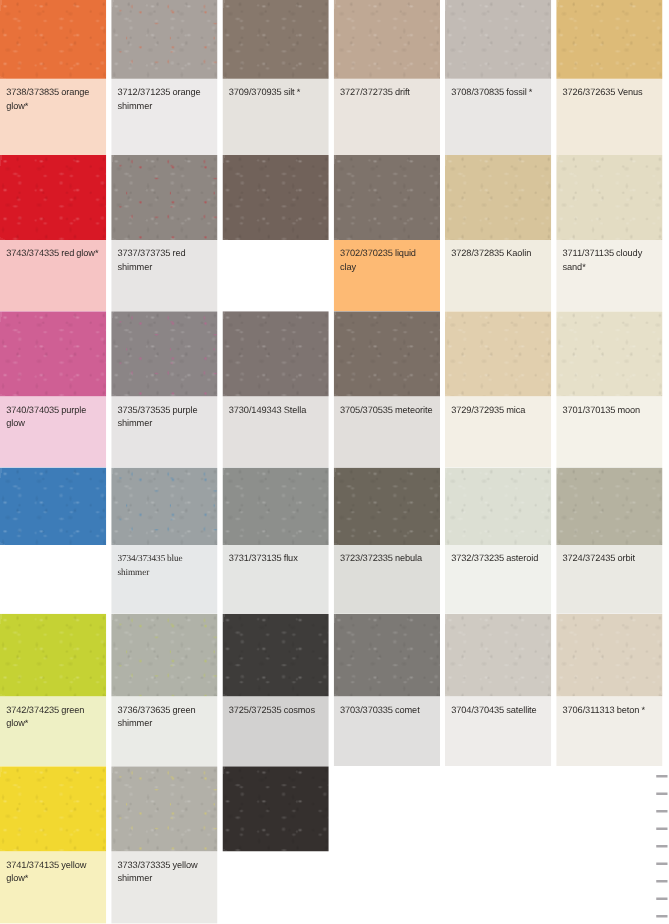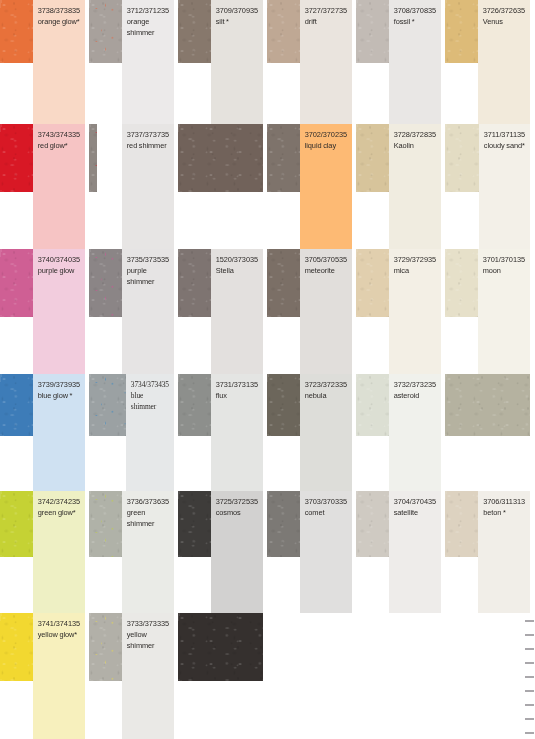--- a/index.html
+++ b/index.html
@@ -26,20 +26,21 @@
     grid-template-rows: 124px 125px 125px 117px 122px 126px;
     column-gap: 4px;
     row-gap: 0px;
     background: #ffffff;
   }
 
   .swatch-cell {
     position: relative;
     overflow: hidden;
     display: flex;
+    flex-direction: column;
   }
   .swatch-cell.empty { background: #ffffff; }
 
   .swatch-chip {
     position: relative;
     width: 100%;
     overflow: hidden;
   }
   
   .swatch-chip::before {
@@ -135,21 +136,21 @@
       <div class="swatch-label" style="background: rgb(242, 234, 219);">3726/372635 Venus</div>
     </div>
     <div class="swatch-cell">
       <div class="swatch-chip" style="height: 68px; background: rgb(216, 24, 37);"></div>
       <div class="swatch-label" style="background: rgb(246, 196, 196);">3743/374335 red glow*</div>
     </div>
     <div class="swatch-cell">
       <div class="swatch-chip" style="height: 68px; background: rgb(142, 135, 130);">
         <div class="flecks" style="background-image: radial-gradient(2px 1px at 18% 26%, rgb(216, 32, 44), transparent 72%), radial-gradient(1px 3px at 57% 12%, rgb(216, 32, 44), transparent 72%), radial-gradient(3px 1px at 77% 61%, rgb(216, 32, 44), transparent 72%), radial-gradient(1px 2px at 35% 78%, rgb(216, 32, 44), transparent 72%), radial-gradient(2px 2px at 90% 35%, rgb(216, 32, 44), transparent 72%); background-size: 41px 33px, 29px 44px, 47px 31px, 35px 39px, 26px 28px;"></div>
       </div>
-      <div class="swatch-label" style="background: rgb(231, 229, 228); margin-left: 25px;">3737/373735 red shimmer</div>
+      <div class="swatch-label" style="background: rgb(231, 229, 228);">3737/373735 red shimmer</div>
     </div>
     <div class="swatch-cell">
       <div class="swatch-chip" style="height: 68px; background: rgb(113, 98, 90);"></div>
     </div>
     <div class="swatch-cell">
       <div class="swatch-chip" style="height: 68px; background: rgb(126, 115, 107);"></div>
       <div class="swatch-label" style="background: #fdba74;">3702/370235 liquid clay</div>
     </div>
     <div class="swatch-cell">
       <div class="swatch-chip" style="height: 68px; background: rgb(215, 196, 155);"></div>
@@ -164,37 +165,36 @@
       <div class="swatch-label" style="background: rgb(242, 204, 221);">3740/374035 purple glow</div>
     </div>
     <div class="swatch-cell">
       <div class="swatch-chip" style="height: 68px; background: rgb(139, 133, 134);">
         <div class="flecks" style="background-image: radial-gradient(2px 1px at 18% 26%, rgb(224, 71, 154), transparent 72%), radial-gradient(1px 3px at 57% 12%, rgb(224, 71, 154), transparent 72%), radial-gradient(3px 1px at 77% 61%, rgb(224, 71, 154), transparent 72%), radial-gradient(1px 2px at 35% 78%, rgb(224, 71, 154), transparent 72%), radial-gradient(2px 2px at 90% 35%, rgb(224, 71, 154), transparent 72%); background-size: 41px 33px, 29px 44px, 47px 31px, 35px 39px, 26px 28px;"></div>
       </div>
       <div class="swatch-label" style="background: rgb(230, 228, 228);">3735/373535 purple shimmer</div>
     </div>
     <div class="swatch-cell">
       <div class="swatch-chip" style="height: 68px; background: rgb(126, 116, 113);"></div>
-      <div class="swatch-label" style="background: rgb(227, 224, 222);">1520/373035 Stella</div>
+      <div class="swatch-label" style="background: rgb(227, 224, 222);">3730/149343 Stella</div>
     </div>
     <div class="swatch-cell">
       <div class="swatch-chip" style="height: 68px; background: rgb(123, 111, 102);"></div>
       <div class="swatch-label" style="background: rgb(225, 222, 219);">3705/370535 meteorite</div>
     </div>
     <div class="swatch-cell">
       <div class="swatch-chip" style="height: 68px; background: rgb(225, 207, 174);"></div>
       <div class="swatch-label" style="background: rgb(243, 239, 229);">3729/372935 mica</div>
     </div>
     <div class="swatch-cell">
       <div class="swatch-chip" style="height: 68px; background: rgb(230, 224, 201);"></div>
       <div class="swatch-label" style="background: rgb(244, 242, 233);">3701/370135 moon</div>
     </div>
     <div class="swatch-cell">
       <div class="swatch-chip" style="height: 62px; background: rgb(61, 124, 184);"></div>
-      <div class="swatch-label" style="background: rgb(207, 225, 242);">3739/373935 blue glow *</div>
     </div>
     <div class="swatch-cell">
       <div class="swatch-chip" style="height: 62px; background: rgb(155, 161, 163);">
         <div class="flecks" style="background-image: radial-gradient(2px 1px at 18% 26%, rgb(47, 134, 200), transparent 72%), radial-gradient(1px 3px at 57% 12%, rgb(47, 134, 200), transparent 72%), radial-gradient(3px 1px at 77% 61%, rgb(47, 134, 200), transparent 72%), radial-gradient(1px 2px at 35% 78%, rgb(47, 134, 200), transparent 72%), radial-gradient(2px 2px at 90% 35%, rgb(47, 134, 200), transparent 72%); background-size: 41px 33px, 29px 44px, 47px 31px, 35px 39px, 26px 28px;"></div>
       </div>
       <div class="swatch-label" style="background: rgb(230, 232, 233); font-family: Liberation Serif, serif;">3734/373435 blue shimmer</div>
     </div>
     <div class="swatch-cell">
       <div class="swatch-chip" style="height: 62px; background: rgb(141, 143, 140);"></div>
       <div class="swatch-label" style="background: rgb(228, 229, 227);">3731/373135 flux</div>
@@ -202,20 +202,21 @@
     <div class="swatch-cell">
       <div class="swatch-chip" style="height: 62px; background: rgb(108, 102, 91);"></div>
       <div class="swatch-label" style="background: rgb(221, 221, 217);">3723/372335 nebula</div>
     </div>
     <div class="swatch-cell">
       <div class="swatch-chip" style="height: 62px; background: rgb(220, 223, 211);"></div>
       <div class="swatch-label" style="background: rgb(240, 241, 236);">3732/373235 asteroid</div>
     </div>
     <div class="swatch-cell">
       <div class="swatch-chip" style="height: 62px; background: rgb(181, 178, 160);"></div>
+      <div class="swatch-label" style="background: rgb(234, 233, 227);">3724/372435 orbit</div>
     </div>
     <div class="swatch-cell">
       <div class="swatch-chip" style="height: 66px; background: rgb(197, 210, 52);"></div>
       <div class="swatch-label" style="background: rgb(238, 240, 196);">3742/374235 green glow*</div>
     </div>
     <div class="swatch-cell">
       <div class="swatch-chip" style="height: 66px; background: rgb(176, 178, 168);">
         <div class="flecks" style="background-image: radial-gradient(2px 1px at 18% 26%, rgb(195, 214, 51), transparent 72%), radial-gradient(1px 3px at 57% 12%, rgb(195, 214, 51), transparent 72%), radial-gradient(3px 1px at 77% 61%, rgb(195, 214, 51), transparent 72%), radial-gradient(1px 2px at 35% 78%, rgb(195, 214, 51), transparent 72%), radial-gradient(2px 2px at 90% 35%, rgb(195, 214, 51), transparent 72%); background-size: 41px 33px, 29px 44px, 47px 31px, 35px 39px, 26px 28px;"></div>
       </div>
       <div class="swatch-label" style="background: rgb(234, 235, 231);">3736/373635 green shimmer</div>

